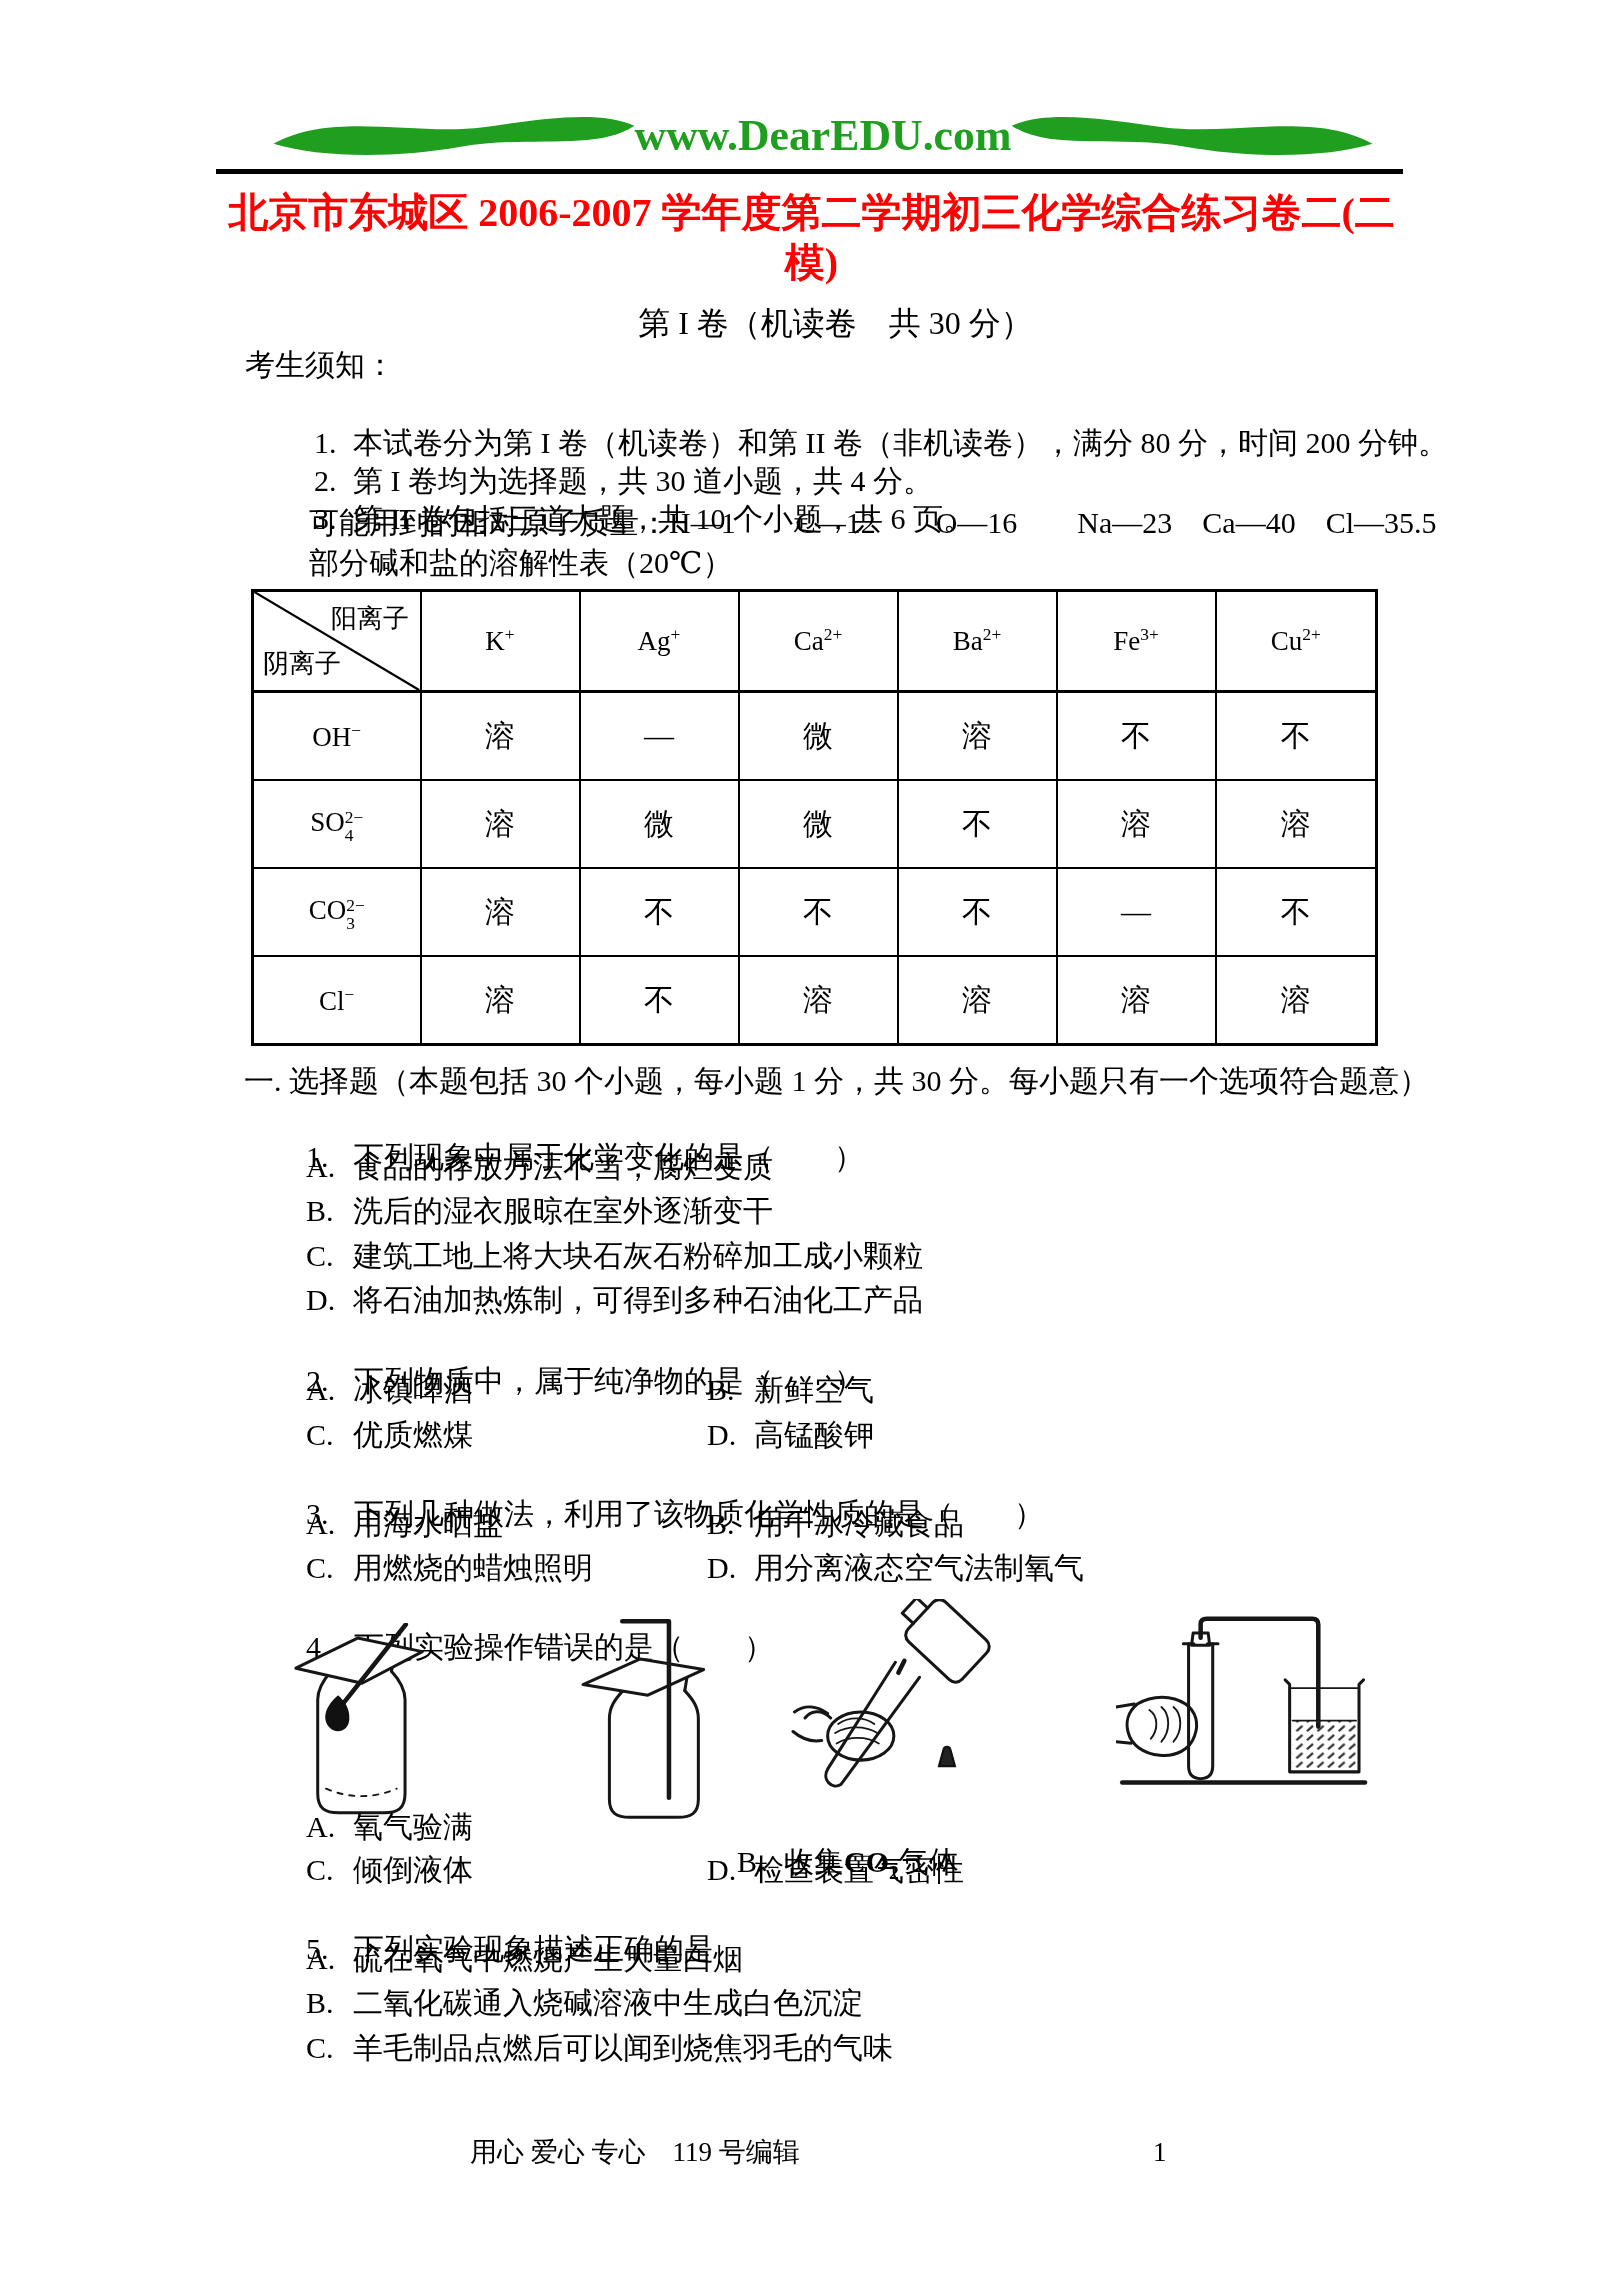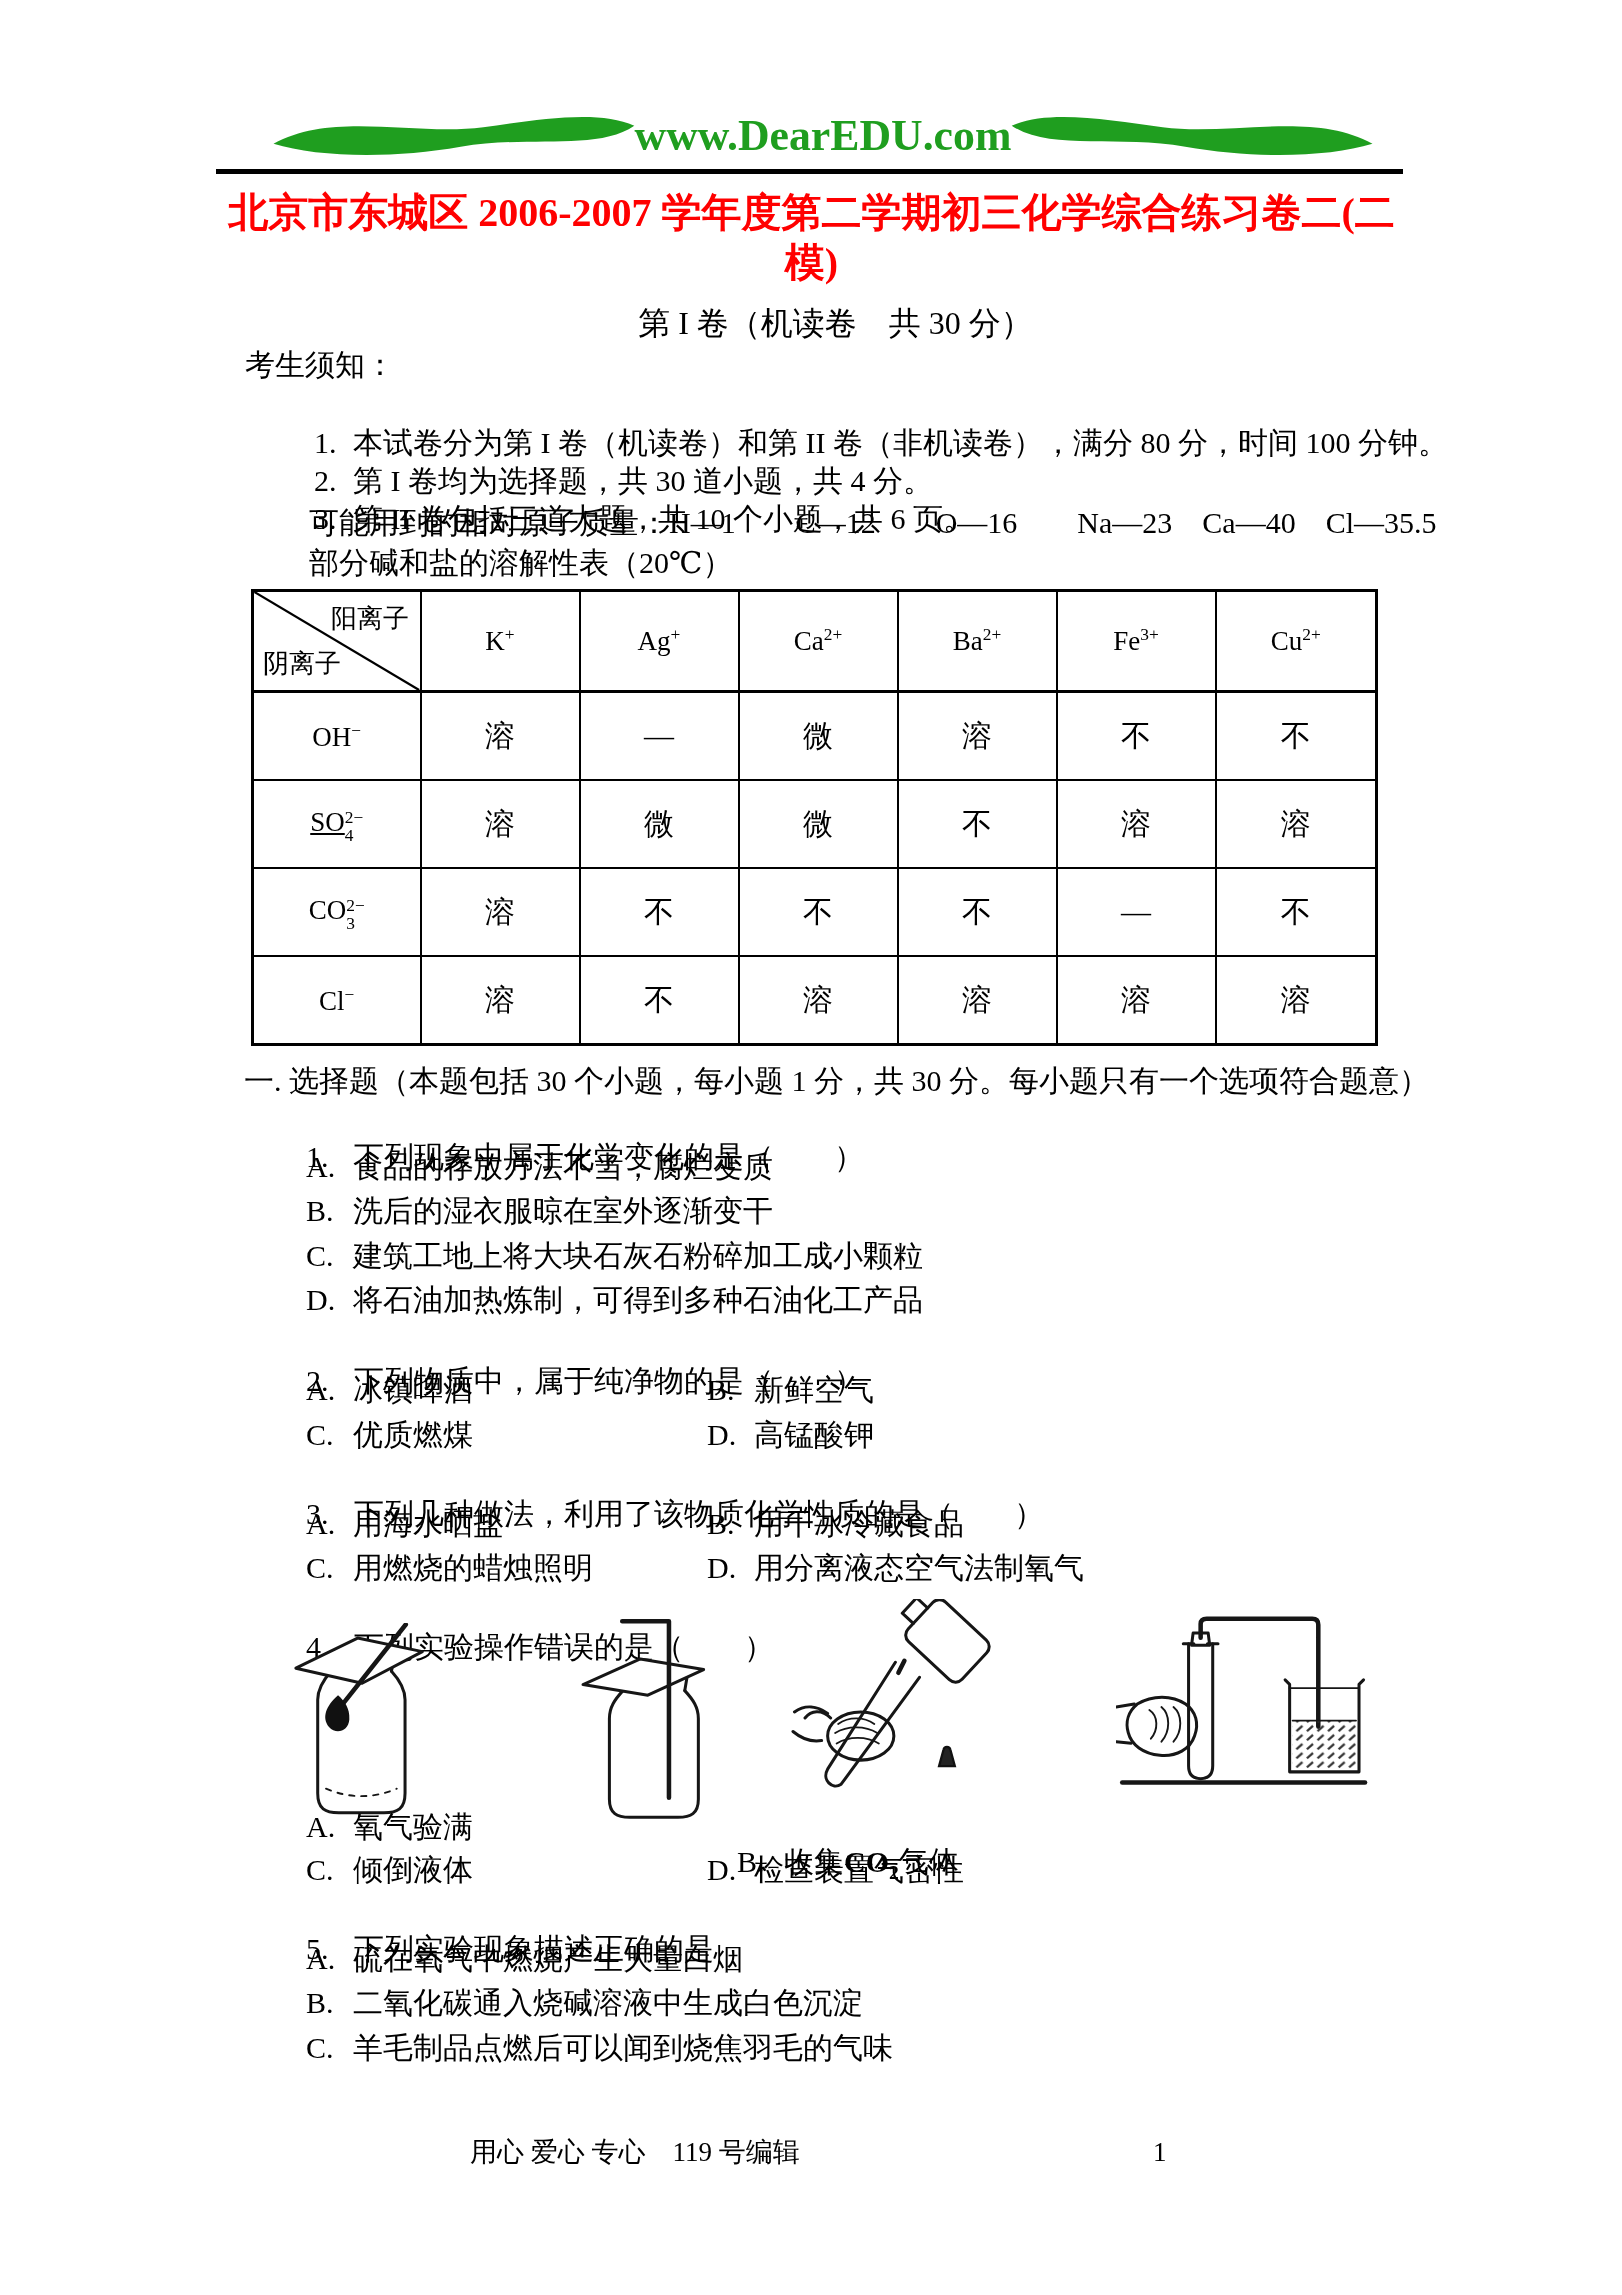--- a/index.html
+++ b/index.html
@@ -56,21 +56,21 @@
   <div class="abs rule" style="left:216px; top:169px; width:1187px; height:5.3px;"></div>
 
   <div class="abs line center red-title" style="top:189px;">北京市东城区 2006-2007 学年度第二学期初三化学综合练习卷二(二</div>
   <div class="abs line center red-title" style="top:239px;">模)</div>
 
   <div class="abs line center part-heading" style="top:306px;">第 I 卷（机读卷　共 30 分）</div>
 
   <div class="abs line" style="left:245px; top:347px;">考生须知：</div>
 
   <div class="abs line" style="left:284px; top:390px;">
-    <span class="num">1.</span><span>本试卷分为第 I 卷（机读卷）和第 II 卷（非机读卷），满分 80 分，时间 100 分钟。</span>
+    <span class="num">1.</span><span>本试卷分为第 I 卷（机读卷）和第 II 卷（非机读卷），满分 80 分，时间 200 分钟。</span>
   </div>
   <div class="abs line" style="left:284px; top:428px;">
     <span class="num">2.</span><span>第 I 卷均为选择题，共 30 道小题，共 4 分。</span>
   </div>
   <div class="abs line" style="left:284px; top:466px;">
     <span class="num">3.</span><span>第 II 卷包括三道大题，共 10 个小题，共 6 页。</span>
   </div>
 
   <div class="abs line" style="left:309px; top:505px;">可能用到的相对原子质量：H—1　　C—12　　O—16　　Na—23　Ca—40　Cl—35.5</div>
   <div class="abs line" style="left:309px; top:545px;">部分碱和盐的溶解性表（20℃）</div>
@@ -104,21 +104,21 @@
       <tr class="datarow">
         <td><span class="ion" style="font-size:27px;"><span>OH</span><span class="sup">−</span></span></td>
         <td><span>溶</span></td>
         <td><span>—</span></td>
         <td><span>微</span></td>
         <td><span>溶</span></td>
         <td><span>不</span></td>
         <td><span>不</span></td>
       </tr>
       <tr class="datarow">
-        <td><span class="ion" style="font-size:27px;text-decoration:underline;"><span>SO</span><span class="stack"><span class="st-sup">2−</span><span class="st-sub">4</span></span></span></td>
+        <td><span class="ion" style="font-size:27px;"><span>SO</span><span class="stack"><span class="st-sup">2−</span><span class="st-sub">4</span></span></span></td>
         <td><span>溶</span></td>
         <td><span>微</span></td>
         <td><span>微</span></td>
         <td><span>不</span></td>
         <td><span>溶</span></td>
         <td><span>溶</span></td>
       </tr>
       <tr class="datarow">
         <td><span class="ion" style="font-size:27px;"><span>CO</span><span class="stack"><span class="st-sup">2−</span><span class="st-sub">3</span></span></span></td>
         <td><span>溶</span></td>

